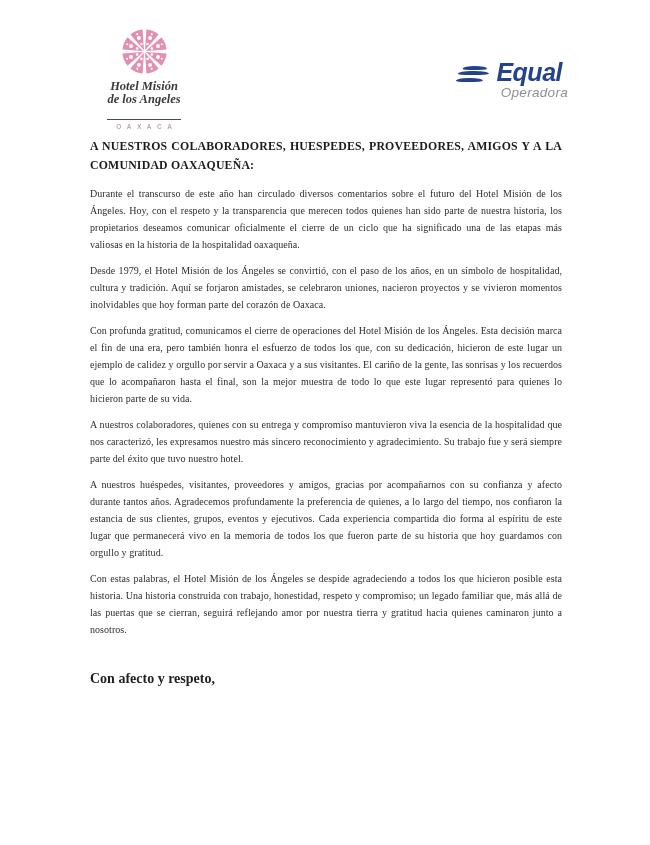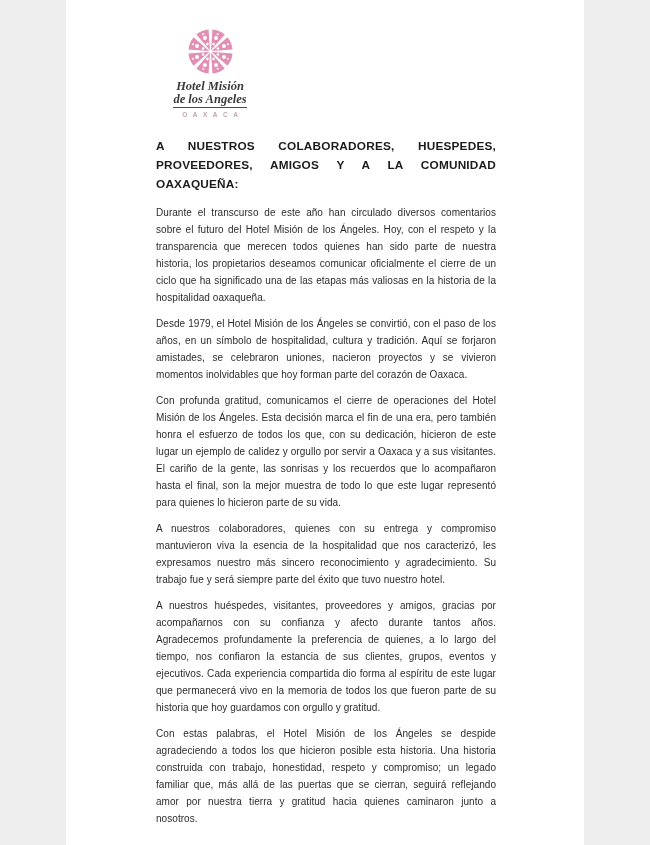--- a/index.html
+++ b/index.html
@@ -1,18 +1,18 @@
 <!DOCTYPE html>
 <html><head>
 <meta charset="utf-8">
 <style>
   * { margin: 0; padding: 0; box-sizing: border-box; }
   html, body { background: #eeeeee; }
   .page {
-    width: 518px; height: 845px;
+    width: 650px; height: 845px;
     background: #ffffff;
     margin: 0 auto;
     font-family: "Liberation Sans", sans-serif;
     overflow: hidden;
     position: relative;
   }
 
   
   .header {
     display: flex;
@@ -29,21 +29,21 @@
   .hotel-name {
     font-family: "Liberation Serif", serif;
     font-style: italic; font-weight: bold;
     font-size: 12.5px; line-height: 12.5px;
     color: #3b3b3d;
     text-align: center;
     white-space: nowrap;
   }
   .hotel-name-underline {
     border-bottom: 1.2px solid #4a4a4c;
-    padding-bottom: 2px;
+    padding-bottom: 14px;
     margin-bottom: 3px;
   }
   .hotel-location {
     font-size: 6.5px;
     letter-spacing: 5.5px;
     text-indent: 5.5px;
     color: #c2a7b1;
     font-weight: bold;
     text-align: center;
     white-space: nowrap;
@@ -74,21 +74,21 @@
   .equal-subtitle {
     font-style: italic;
     font-size: 13.5px; line-height: 15px;
     color: #8d9094;
     margin-top: 0px;
     margin-right: -6px;
     letter-spacing: 0.3px;
   }
 
   
-  .letter { padding: 15px 88px 0 90px; }
+  .letter { padding: 15px 88px 0 90px; font-family: Liberation Serif, serif; }
   .letter-heading {
     font-size: 11.8px; line-height: 19px;
     font-weight: bold;
     color: #1b1b1d;
     text-align: justify;
     letter-spacing: 0.2px;
     margin-bottom: 10px;
   }
   .letter p {
     font-size: 10px; line-height: 17px;
@@ -146,20 +146,31 @@
             <circle cx="78.64026550784989" cy="38.136813596682224" r="4.2" fill="#ffffff"></circle>
             <circle cx="65.70595205269187" cy="43.494381649793475" r="2.8" fill="#ffffff"></circle>
             <circle cx="86.95518130045147" cy="34.692662705396415" r="2.2" fill="#ffffff"></circle>
           </g>
         </svg>
       <div class="hotel-name">Hotel Misión</div>
       <div class="hotel-name hotel-name-underline">de los Angeles</div>
       <div class="hotel-location">OAXACA</div>
     </div>
 
+    <div class="equal-logo">
+      <div class="equal-top">
+        <div class="equal-swoosh">
+          <div class="swoosh-bar b1"></div>
+          <div class="swoosh-bar b2"></div>
+          <div class="swoosh-bar b3"></div>
+        </div>
+        <div class="equal-brand">Equal</div>
+      </div>
+      <div class="equal-subtitle">Operadora</div>
+    </div>
 
   </div>
 
   <div class="letter">
     <div class="letter-heading">A NUESTROS COLABORADORES, HUESPEDES, PROVEEDORES, AMIGOS Y A LA COMUNIDAD OAXAQUEÑA:</div>
 
     <p>Durante el transcurso de este año han circulado diversos comentarios sobre el futuro del Hotel Misión de los Ángeles. Hoy, con el respeto y la transparencia que merecen todos quienes han sido parte de nuestra historia, los propietarios deseamos comunicar oficialmente el cierre de un ciclo que ha significado una de las etapas más valiosas en la historia de la hospitalidad oaxaqueña.</p>
     <p>Desde 1979, el Hotel Misión de los Ángeles se convirtió, con el paso de los años, en un símbolo de hospitalidad, cultura y tradición. Aquí se forjaron amistades, se celebraron uniones, nacieron proyectos y se vivieron momentos inolvidables que hoy forman parte del corazón de Oaxaca.</p>
     <p>Con profunda gratitud, comunicamos el cierre de operaciones del Hotel Misión de los Ángeles. Esta decisión marca el fin de una era, pero también honra el esfuerzo de todos los que, con su dedicación, hicieron de este lugar un ejemplo de calidez y orgullo por servir a Oaxaca y a sus visitantes. El cariño de la gente, las sonrisas y los recuerdos que lo acompañaron hasta el final, son la mejor muestra de todo lo que este lugar representó para quienes lo hicieron parte de su vida.</p>
     <p>A nuestros colaboradores, quienes con su entrega y compromiso mantuvieron viva la esencia de la hospitalidad que nos caracterizó, les expresamos nuestro más sincero reconocimiento y agradecimiento. Su trabajo fue y será siempre parte del éxito que tuvo nuestro hotel.</p>

